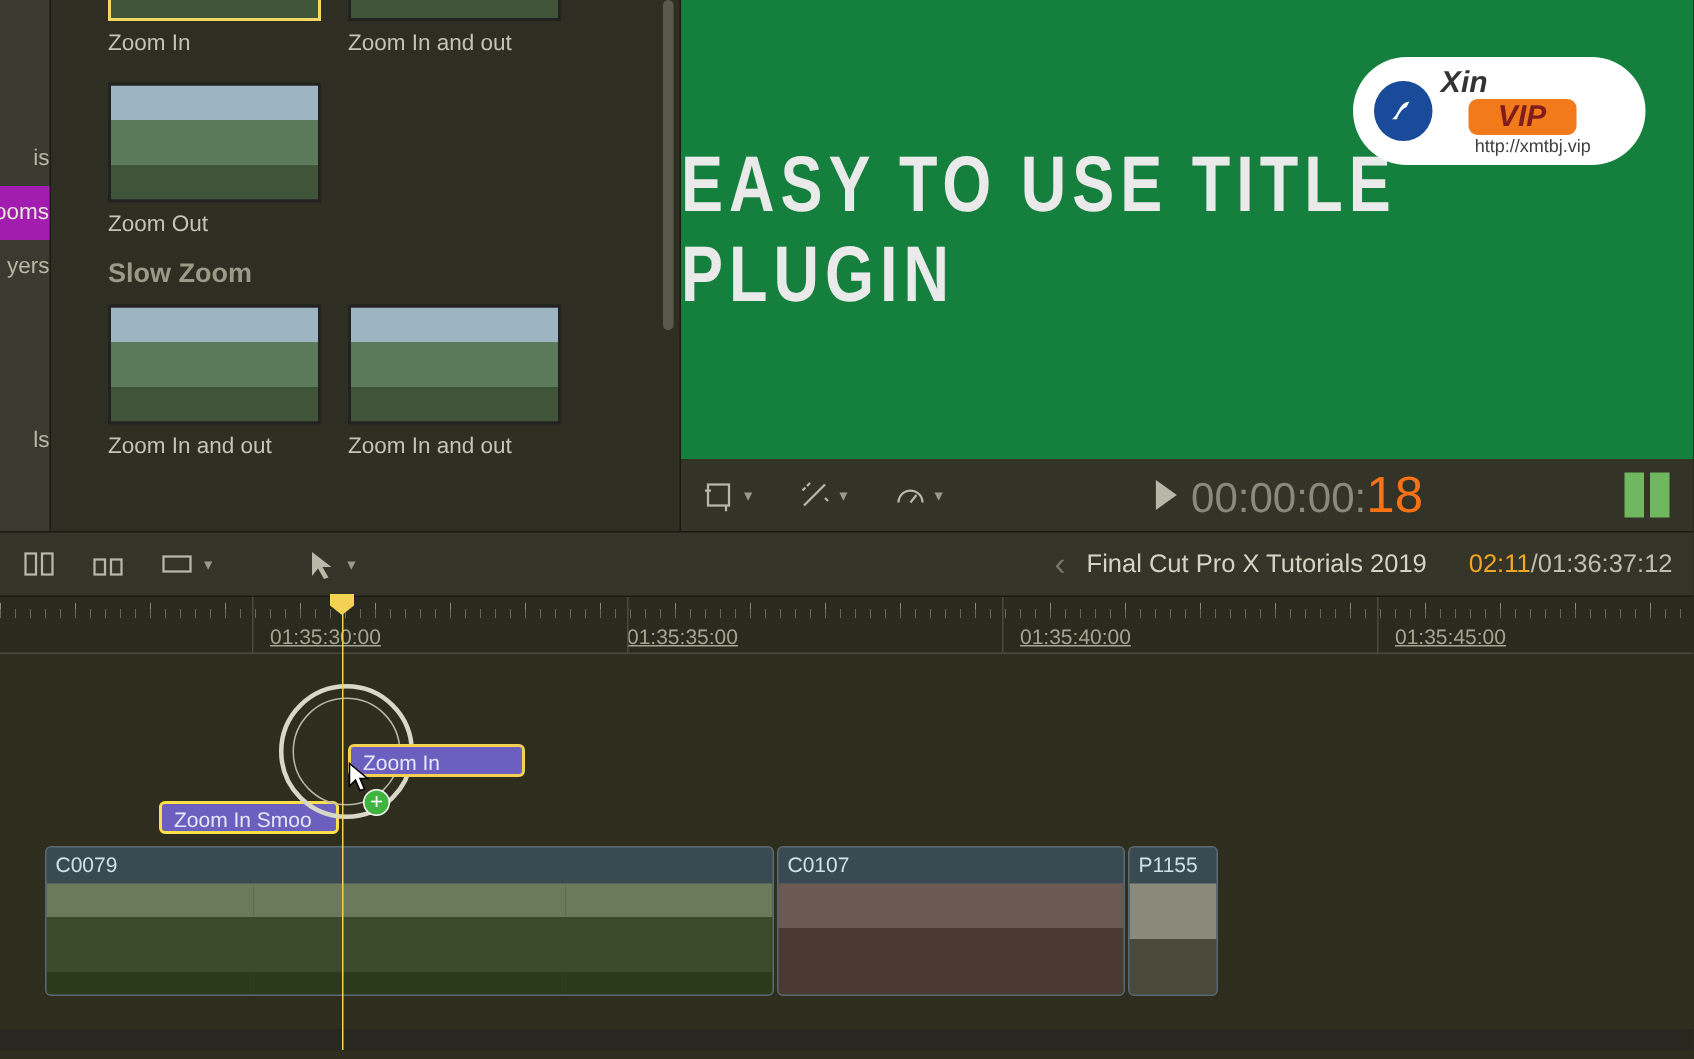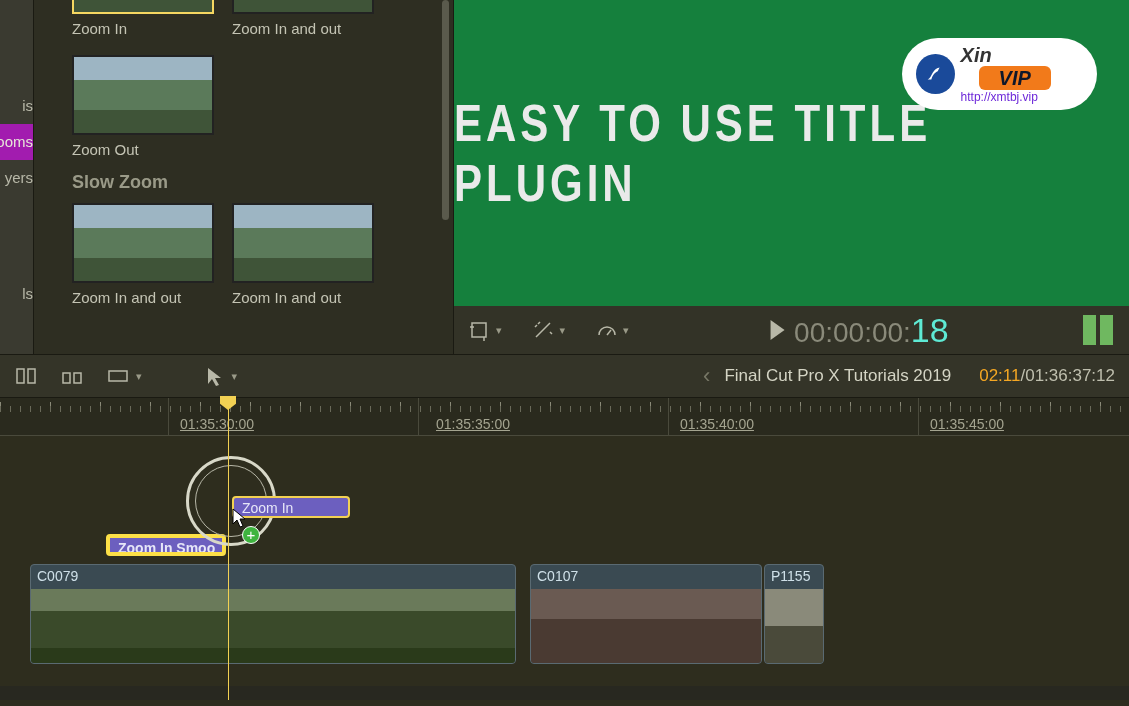--- a/index.html
+++ b/index.html
@@ -56,21 +56,21 @@
   .vt-chev { font-size: 11px; color: #9a9a88; }
   .timecode {
     position: absolute; left: 50%; transform: translateX(-12%);
     display: flex; align-items: center; gap: 10px;
   }
   .play-icon {
     width: 0; height: 0; border-left: 14px solid #b8b8a8;
     border-top: 10px solid transparent; border-bottom: 10px solid transparent;
   }
   .tc-text { font-size: 28px; color: #8a8a7a; font-weight: 500; }
-  .tc-text .frames { color: #5eead4; font-size: 34px; }
+  .tc-text .frames { color: #f97316; font-size: 34px; }
   .audio-meter { position: absolute; right: 16px; display: flex; gap: 4px; }
   .audio-meter div { width: 13px; height: 30px; background: #6fb860; }
 
   
   .tl-header {
     position: absolute; left: 0; top: 354px; width: 1129px; height: 44px;
     background: #343428; display: flex; align-items: center; padding: 0 14px;
     border-top: 1px solid #1a1a12; border-bottom: 1px solid #1a1a12;
     font-size: 17px;
   }
@@ -116,21 +116,21 @@
   }
   .drop-circle::after{
     content:""; position:absolute; inset:6px; border:1px solid #b8b8a8; border-radius:50%;
   }
 
   .clip-title {
     position: absolute; height: 22px; padding: 2px 8px; font-size: 14px;
     background: #6c5fbf; color: #e6e6f8; border: 2px solid #f2d153; border-radius: 4px;
     z-index: 28; white-space: nowrap; overflow: hidden;
   }
-  .clip-title.secondary { border: 4px solid #fde047; z-index: 22; font-weight: bold; }
+  .clip-title.secondary { border: 2px solid #fde047; z-index: 22; }
 
   .cursor-arrow {
     position: absolute; z-index: 40; width: 14px; height: 20px;
   }
   .cursor-arrow svg { width: 14px; height: 20px; }
   .cursor-plus {
     position: absolute; z-index: 41; width: 18px; height: 18px; border-radius: 50%;
     background: #3fb43f; border: 1px solid #fff; color: #fff;
     font-size: 15px; line-height: 15px; text-align: center;
   }
@@ -169,24 +169,24 @@
   }
   .wm-badge {
     width: 40px; height: 40px; border-radius: 50%; background: #1a4a9a;
     display: flex; align-items: center; justify-content: center;
   }
   .wm-badge svg { width: 22px; height: 22px; fill: #fff; }
   .wm-text .wm-line1 { font-size: 20px; font-weight: 700; font-style: italic; }
   .wm-text .wm-line1 .x { color: #333; }
   .wm-text .wm-line1 .in { color: #333; }
   .wm-text .wm-line1 .vip {
-    background: #f27a1a; color: #0f172a; padding: 1px 20px; border-radius: 6px;
+    background: #f27a1a; color: #7f1d1d; padding: 1px 20px; border-radius: 6px;
     font-style: italic; margin-left: 18px;
   }
-  .wm-text .wm-line2 { font-size: 12px; color: #6d28d9; }
+  .wm-text .wm-line2 { font-size: 12px; color: #404040; text-align: center; }
 </style>
 </head>
 <body>
 
 <div class="top">
   <div class="sidebar">
     <div class="cat">is</div>
     <div class="cat active">ooms</div>
     <div class="cat">yers</div>
     <div class="cat" style="margin-top:80px">ls</div>
@@ -296,21 +296,21 @@
   <span class="cur-time">02:11</span>
   <span class="dur"> / </span>
   <span class="dur">01:36:37:12</span>
 </div>
 
 <div class="ruler">
   <div class="ruler-ticks"></div>
   <div id="ruler-labels">
       <div class="ruler-label" style="left: 180px;">01:35:30:00</div>
       <div style="position: absolute; left: 168px; top: 0px; width: 1px; height: 38px; background: rgb(74, 74, 60);"></div>
-      <div class="ruler-label" style="left: 436px;">01:35:35:00</div>
+      <div class="ruler-label" style="left: 418px;">01:35:35:00</div>
       <div style="position: absolute; left: 418px; top: 0px; width: 1px; height: 38px; background: rgb(74, 74, 60);"></div>
       <div class="ruler-label" style="left: 680px;">01:35:40:00</div>
       <div style="position: absolute; left: 668px; top: 0px; width: 1px; height: 38px; background: rgb(74, 74, 60);"></div>
       <div class="ruler-label" style="left: 930px;">01:35:45:00</div>
       <div style="position: absolute; left: 918px; top: 0px; width: 1px; height: 38px; background: rgb(74, 74, 60);"></div>
     </div>
 </div>
 
 <div class="timeline">
   <div id="playhead" class="playhead" style="left: 228px;"></div>
@@ -336,21 +336,21 @@
         <div class="thumbs">
           <div class="t-forest"></div>
           <div class="t-forest"></div>
           <div class="t-forest"></div>
           <div class="t-forest"></div>
           <div class="t-forest"></div>
           <div class="t-forest"></div>
           <div class="t-forest"></div>
         </div>
       </div>
-      <div class="clip" style="width: 232px; margin-left: 12px;">
+      <div class="clip" style="width: 232px;">
         <div class="clip-name">C0107</div>
         <div class="thumbs">
           <div class="t-brick"></div>
           <div class="t-brick"></div>
           <div class="t-brick"></div>
         </div>
       </div>
       <div class="clip" style="width: 60px;">
         <div class="clip-name">P1155</div>
         <div class="thumbs">

